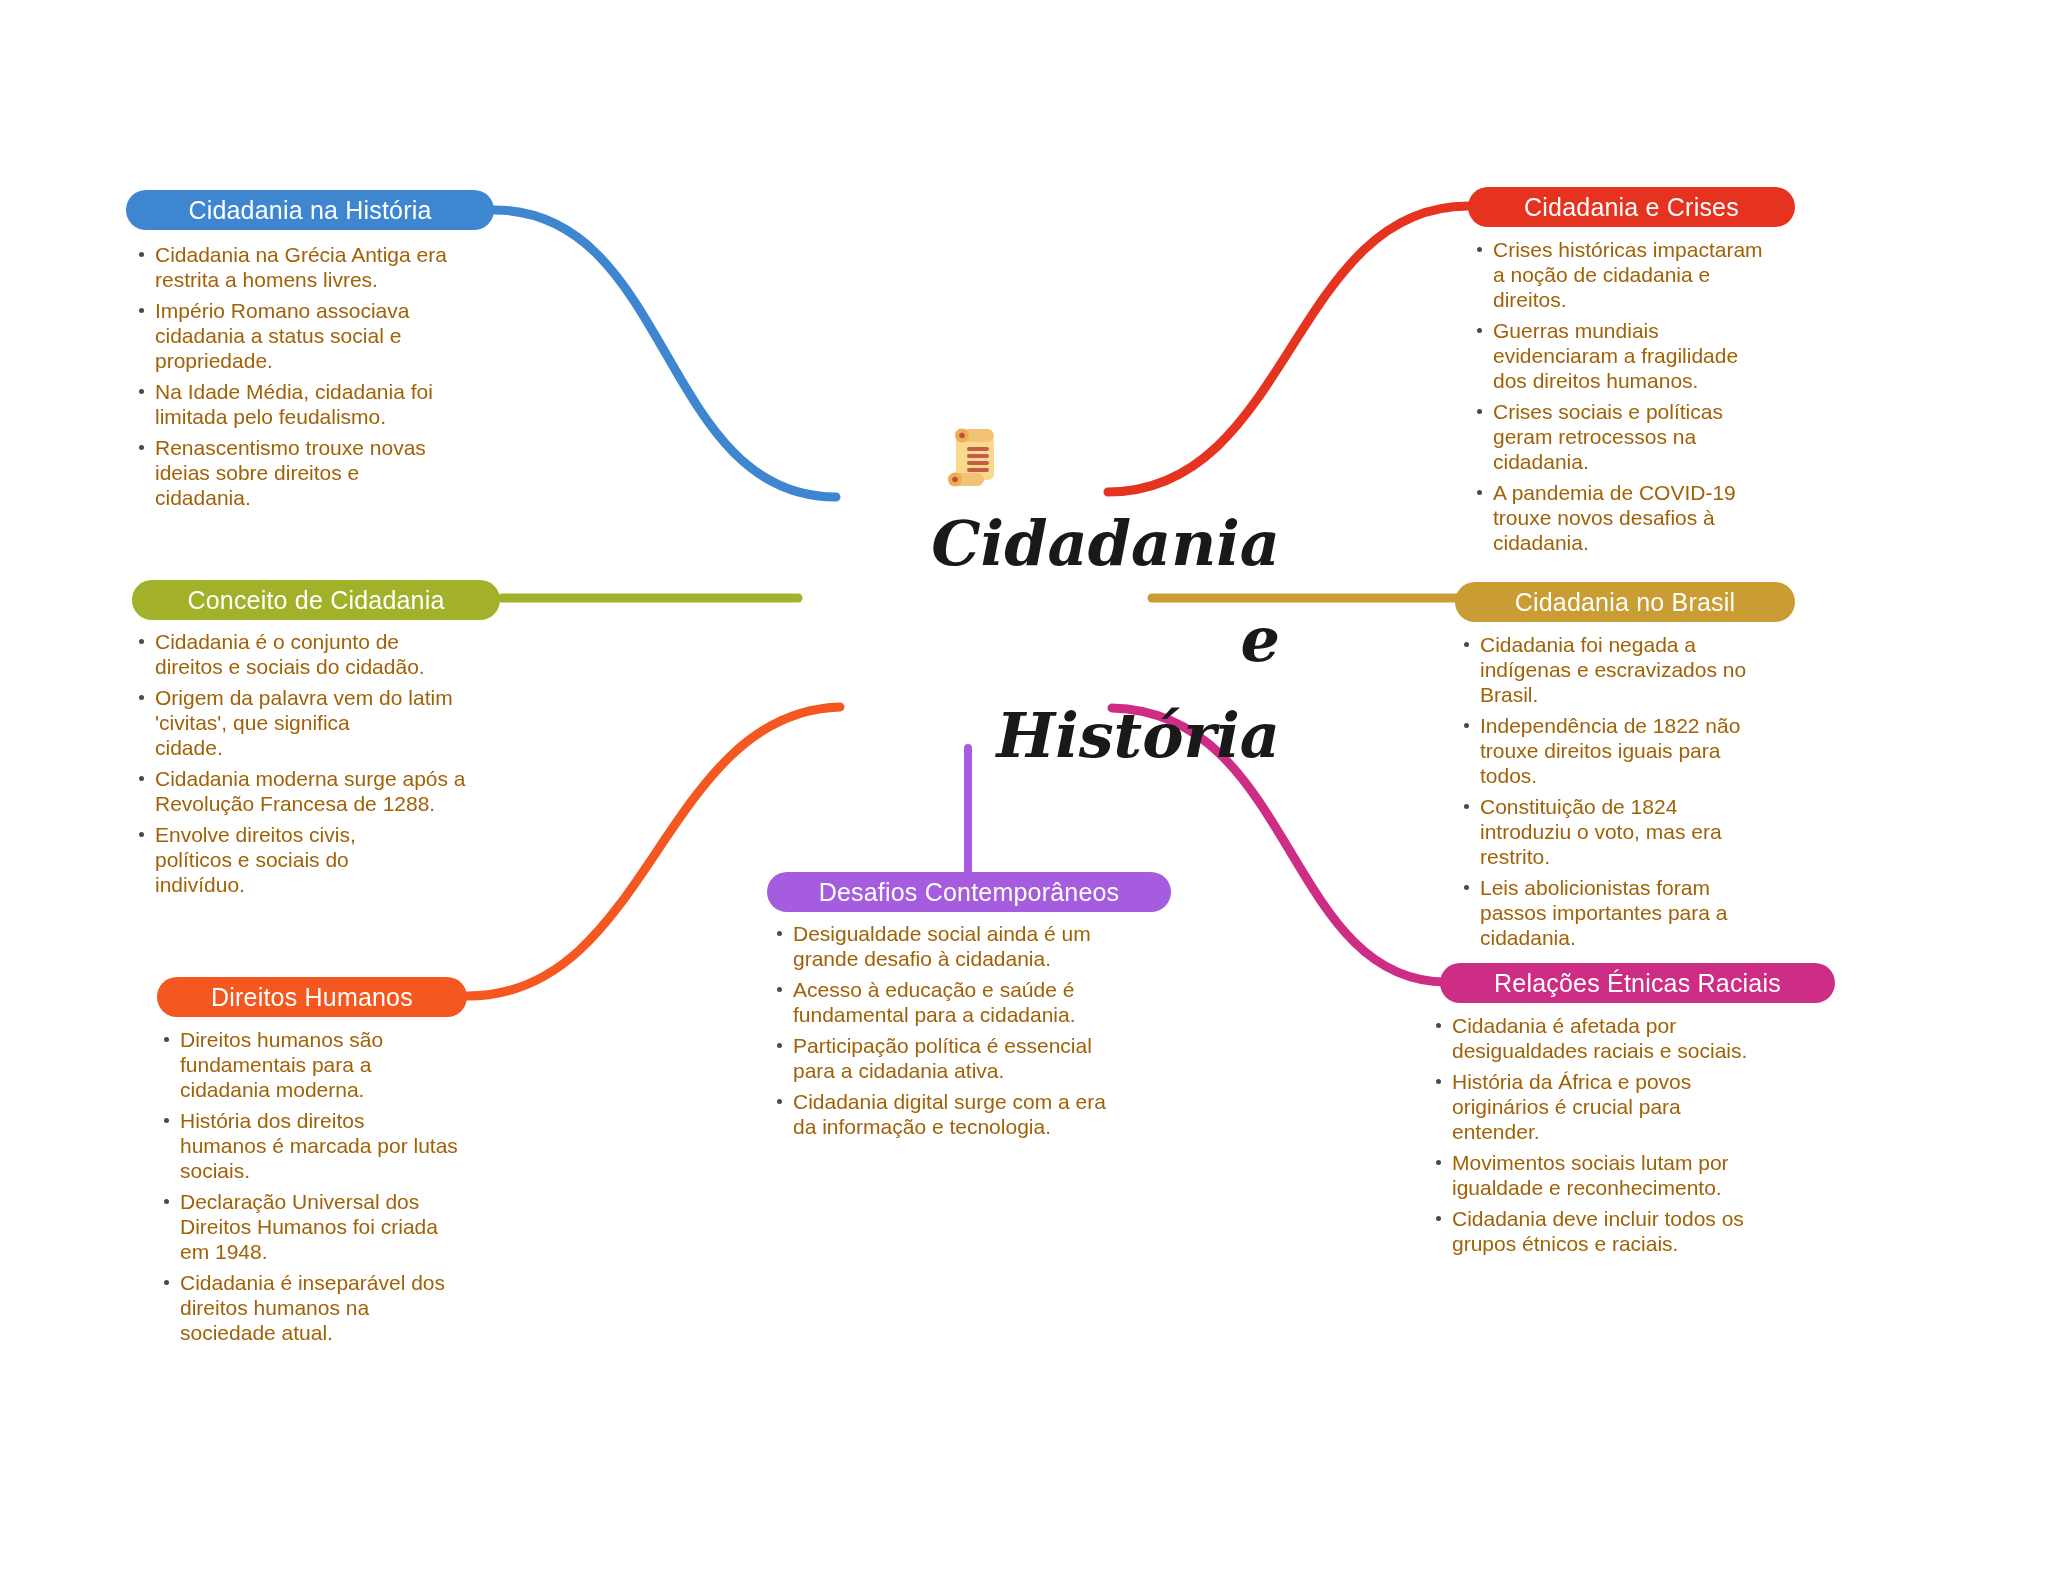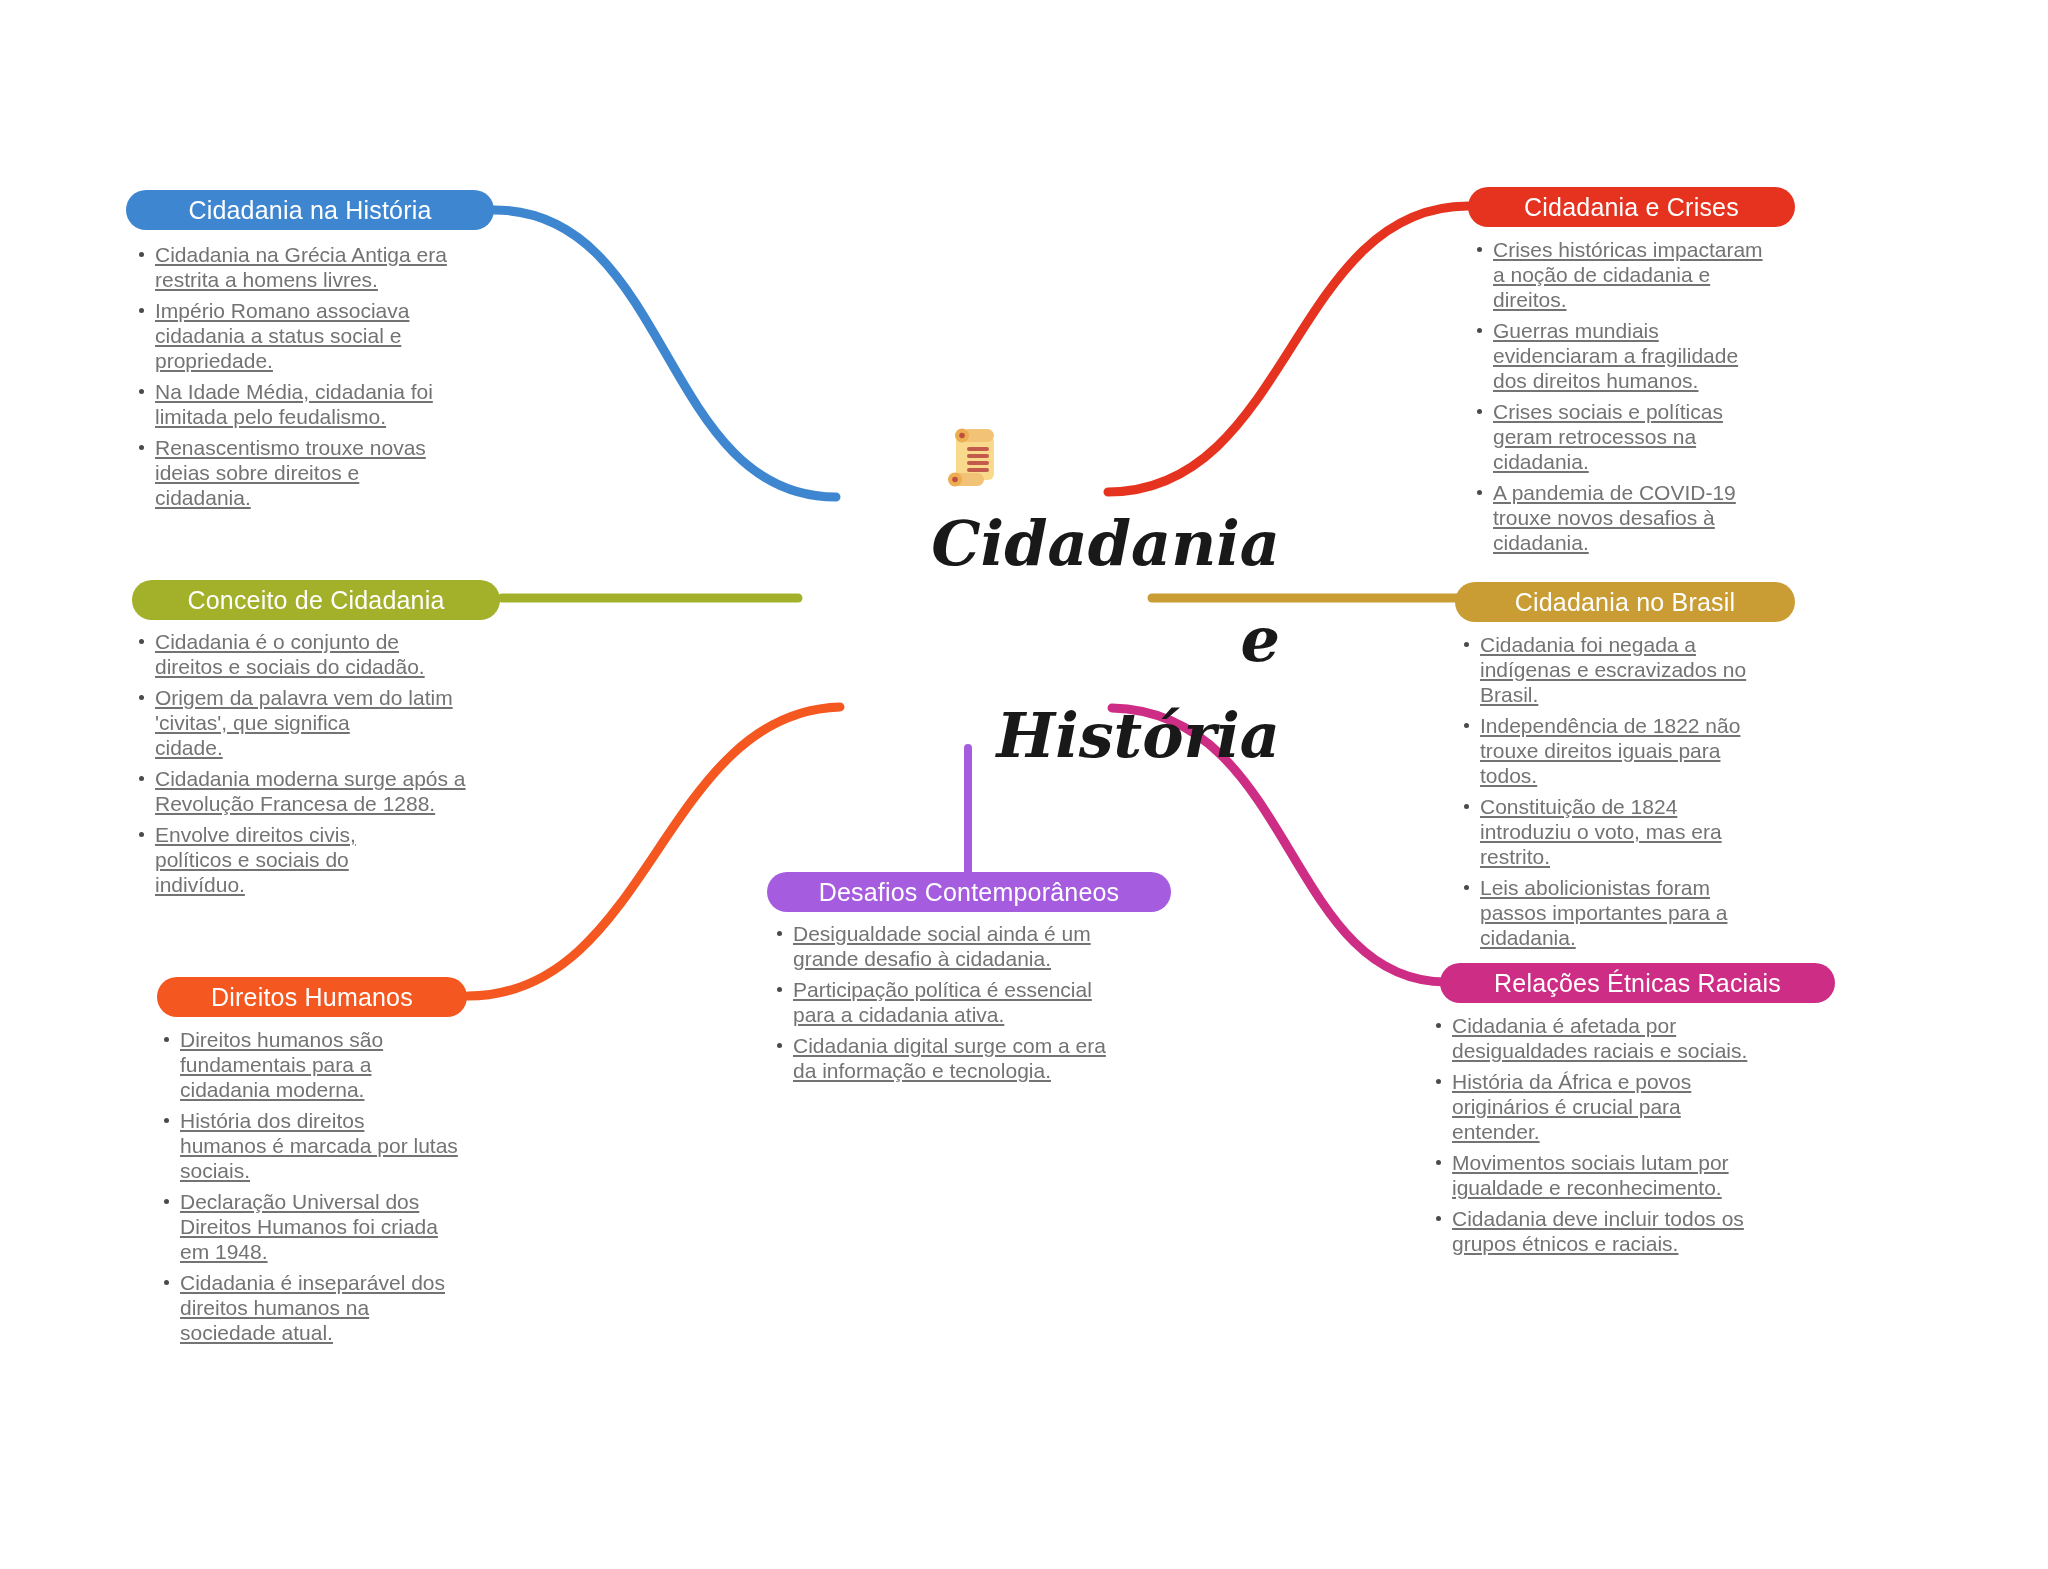--- a/index.html
+++ b/index.html
@@ -11,21 +11,21 @@
   svg.links path{fill:none;stroke-linecap:round;}
 
   .node{position:absolute;}
   .pill{
     color:#ffffff;font-weight:normal;font-size:25px;text-align:center;
     height:40px;line-height:40px;border-radius:21px;letter-spacing:.2px;
     white-space:nowrap;
   }
   ul.bullets{
     list-style:none;margin:0;padding:0;
-    color:#737373;font-size:21px;line-height:25px;text-decoration:underline;
+    color:#a16207;font-size:21px;line-height:25px;
   }
   ul.bullets li{
     position:relative;padding-left:18px;margin-bottom:6px;white-space:pre-line;
   }
   ul.bullets li::before{
     content:"";position:absolute;left:2px;top:10px;width:5px;height:5px;
     border-radius:50%;background:#4a4a4e;
   }
 
   
@@ -128,20 +128,22 @@
 direitos humanos na
 sociedade atual.</li>
     </ul>
   </div>
 
   <div class="node n7">
     <div class="pill" style="background-color: rgb(165, 92, 222);">Desafios Contemporâneos</div>
     <ul class="bullets">
       <li>Desigualdade social ainda é um
 grande desafio à cidadania.</li>
+      <li>Acesso à educação e saúde é
+fundamental para a cidadania.</li>
       <li>Participação política é essencial
 para a cidadania ativa.</li>
       <li>Cidadania digital surge com a era
 da informação e tecnologia.</li>
     </ul>
   </div>
 
   <div class="node n4">
     <div class="pill" style="background-color: rgb(229, 51, 31);">Cidadania e Crises</div>
     <ul class="bullets">

